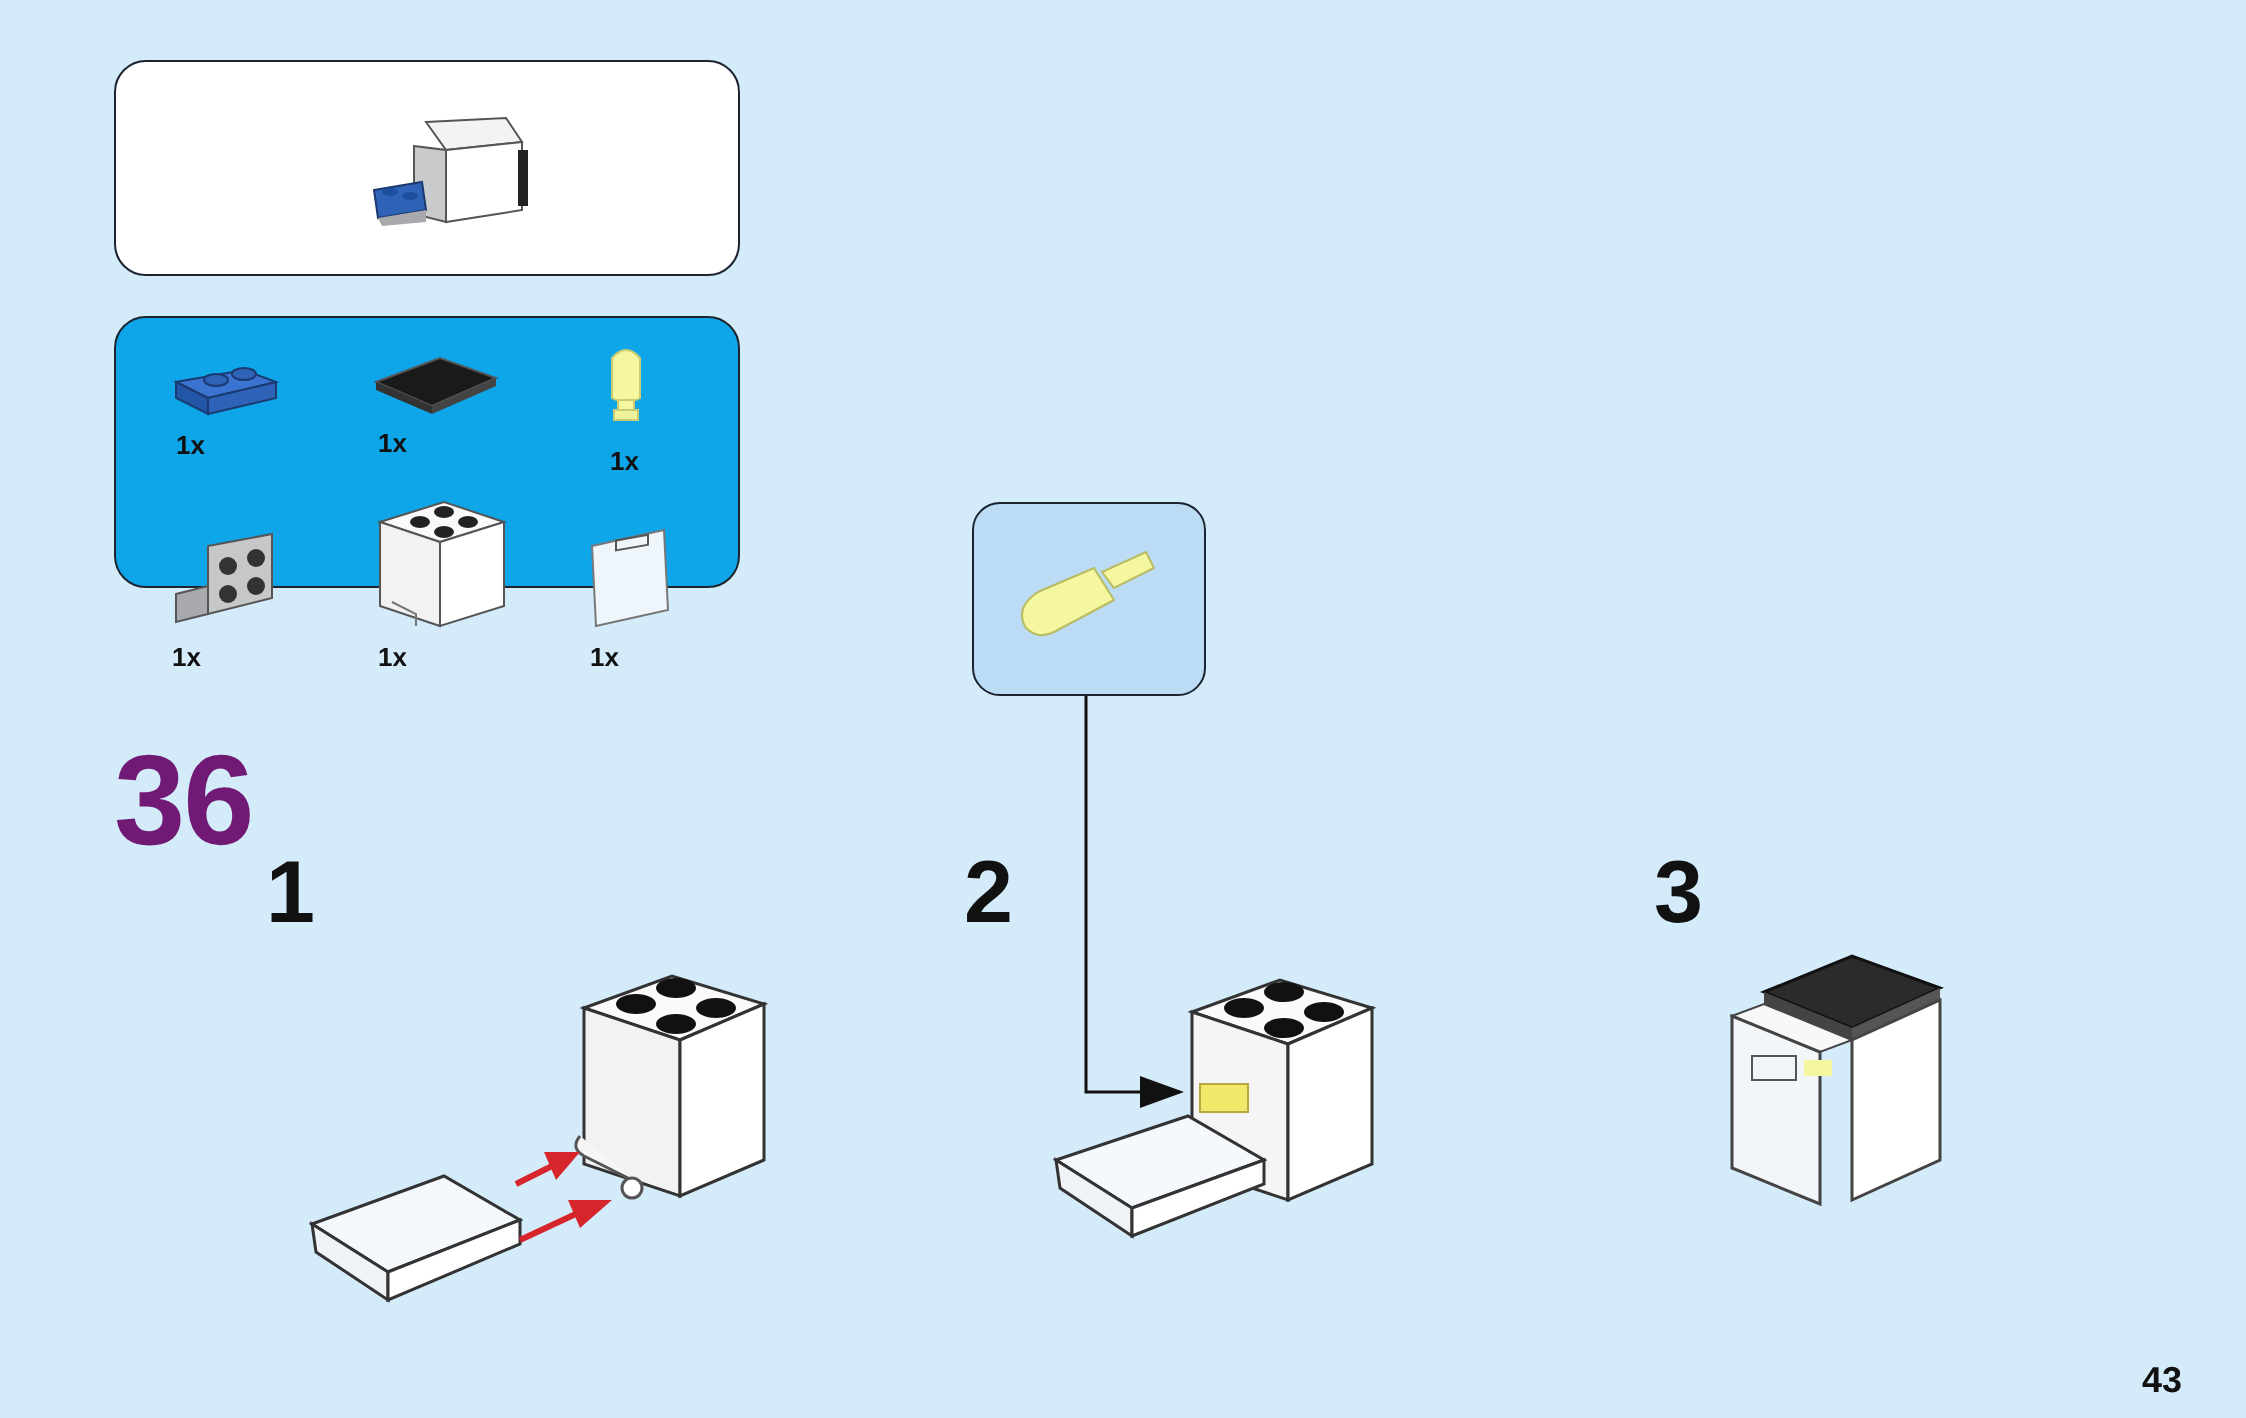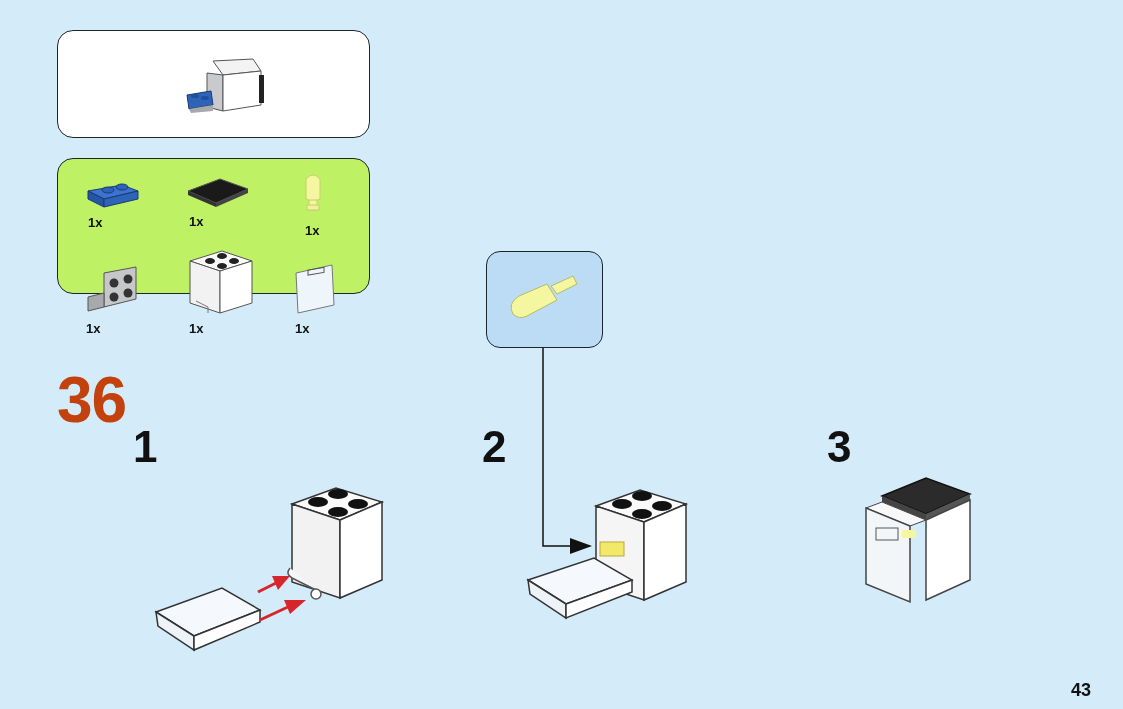--- a/index.html
+++ b/index.html
@@ -6,26 +6,26 @@
   body {
     width: 1123px; height: 709px; position: relative; overflow: hidden;
     background: #d4ebfa;
     font-family: "Liberation Sans", sans-serif;
   }
   .panel {
     position: absolute; border: 1.5px solid #1c2430; border-radius: 16px;
     box-sizing: border-box;
   }
   #callout { left: 57px; top: 30px; width: 313px; height: 108px; background: #ffffff; }
-  #parts { left: 57px; top: 158px; width: 313px; height: 136px; background: #bef264; }
+  #parts { left: 57px; top: 158px; width: 313px; height: 136px; background: #0ea5e9; }
   #sub-callout { left: 486px; top: 251px; width: 117px; height: 97px; background: #bcdcf5; border-radius: 14px; }
   .qty {
     position: absolute; font-weight: bold; font-size: 13px; color: #111;
   }
-  .step-main { position: absolute; left: 57px; top: 368px; font-size: 64px; font-weight: bold; color: #c2410c; line-height: 1; letter-spacing: -1px; }
+  .step-main { position: absolute; left: 57px; top: 368px; font-size: 64px; font-weight: bold; color: #701a75; line-height: 1; letter-spacing: -1px; }
   .substep { position: absolute; font-size: 44px; font-weight: bold; color: #111; line-height: 1; }
   .page-num { position: absolute; left: 1071px; top: 680px; font-size: 18px; font-weight: bold; color: #111; }
   svg.art { position: absolute; overflow: visible; }
 </style>
 </head>
 <body>
 
 <div id="callout" class="panel">
   <svg class="art" style="left:125px;top:20px" width="90" height="70">
     <polygon points="30,10 70,8 78,20 40,24" fill="#f3f3f3" stroke="#555" stroke-width="1"></polygon>

